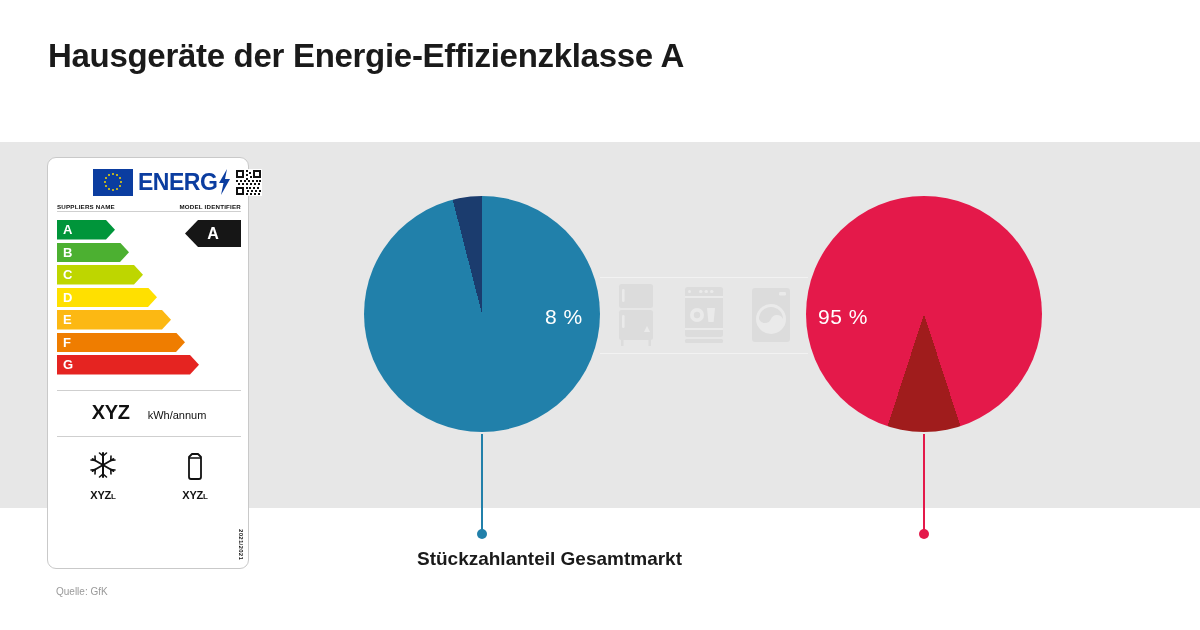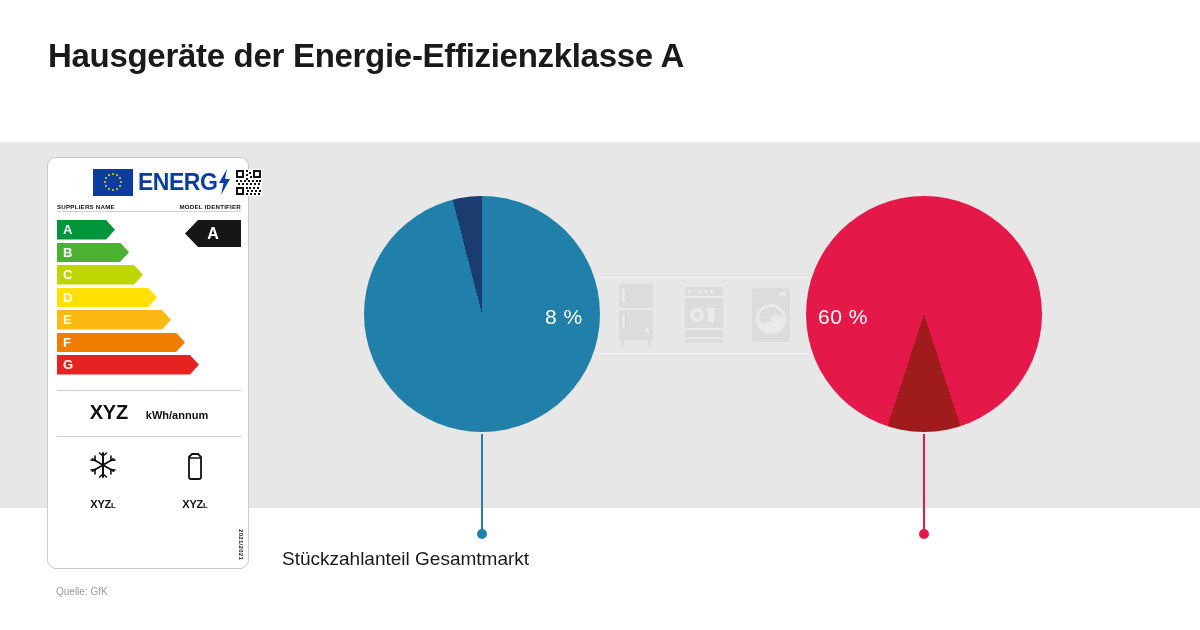--- a/index.html
+++ b/index.html
@@ -171,21 +171,21 @@
     text-align: center;
     color: #111;
   }
   .kwh-val {
     font-size: 20px;
     font-weight: bold;
     letter-spacing: -0.3px;
   }
   .kwh-unit {
     font-size: 11px;
-    font-weight: bold;
+    font-weight: normal;
     margin-left: 18px;
   }
 
   .pictos {
     position: absolute;
     left: 9px;
     width: 184px;
   }
   .picto-pair {
     display: flex;
@@ -194,21 +194,21 @@
   }
   .picto {
     text-align: center;
     width: 72px;
   }
   .picto svg { display: block; margin: 0 auto; }
   .picto-label {
     font-size: 11px;
     font-weight: bold;
     color: #111;
-    margin-top: 18px;
+    margin-top: 9px;
     letter-spacing: -0.2px;
   }
   .picto-label .sub { font-size: 8px; }
   .picto-noise {
     margin-top: 13px;
     text-align: center;
   }
   .noise-label {
     font-size: 9px;
     font-weight: bold;
@@ -287,23 +287,23 @@
     height: 10px;
     border-radius: 50%;
   }
   .dot-left  { left: 477px; top: 529px; background: #2180aa; }
   .dot-right { left: 919px; top: 529px; background: #e4194a; }
 
   .series-label {
     position: absolute;
     top: 548px;
     font-size: 19px;
-    font-weight: normal;
+    font-weight: bold;
     color: #1a1a1a;
-    text-align: left;
+    text-align: right;
     white-space: nowrap;
   }
   .label-left  { left: 282px; width: 400px; }
   .label-right { left: 724px; width: 400px; }
 
   .source {
     position: absolute;
     left: 56px;
     top: 586px;
     font-size: 10px;
@@ -502,19 +502,19 @@
     </div>
   </div>
 
   <div class="pie pie-left" id="pieLeft" style="background: conic-gradient(rgb(33, 128, 170) 0deg, rgb(33, 128, 170) 345.6deg, rgb(27, 60, 110) 345.6deg, rgb(27, 60, 110) 374.4deg, rgb(33, 128, 170) 374.4deg, rgb(33, 128, 170) 360deg);"></div>
   <div class="pie-pct pct-left">8 %</div>
   <div class="connector conn-left"></div>
   <div class="conn-dot dot-left"></div>
   <div class="series-label label-left">Stückzahlanteil Gesamtmarkt</div>
 
   <div class="pie pie-right" id="pieRight" style="background: conic-gradient(rgb(228, 25, 74) 0deg, rgb(228, 25, 74) 162deg, rgb(160, 28, 28) 162deg, rgb(160, 28, 28) 198deg, rgb(228, 25, 74) 198deg, rgb(228, 25, 74) 360deg);"></div>
-  <div class="pie-pct pct-right">60 %</div>
+  <div class="pie-pct pct-right">95 %</div>
   <div class="connector conn-right"></div>
   <div class="conn-dot dot-right"></div>
 
   <div class="source">Quelle: GfK</div>
 
 </div>
 
 </body></html>

